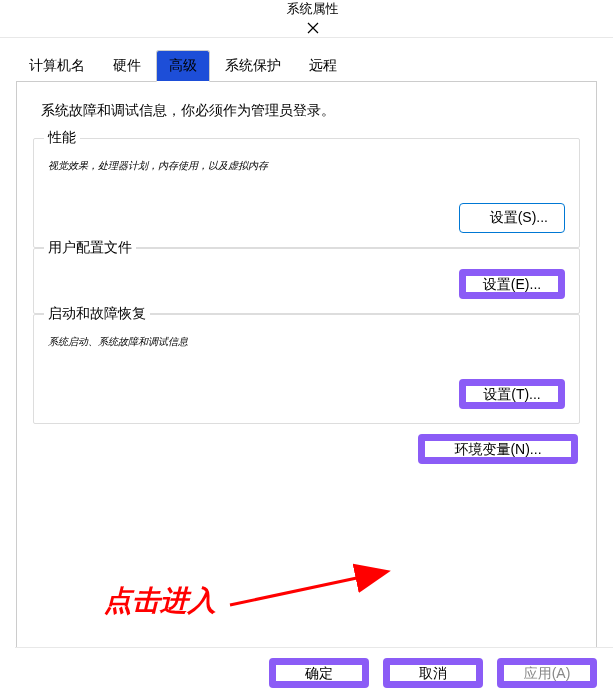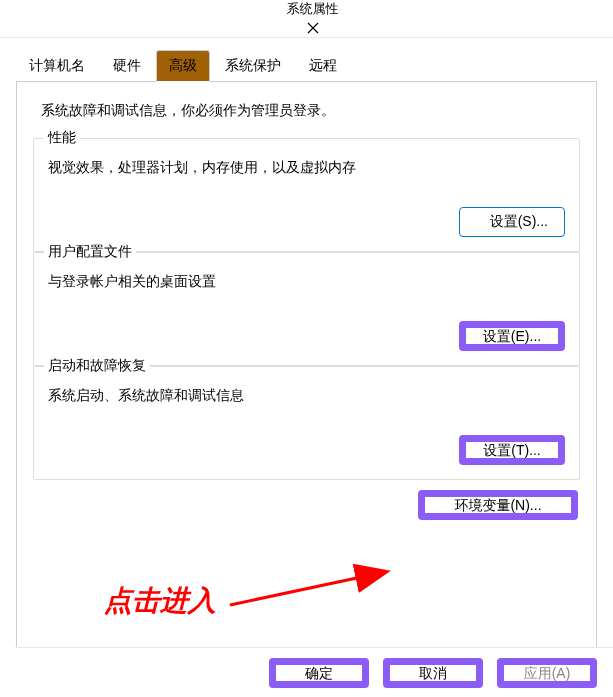--- a/index.html
+++ b/index.html
@@ -42,21 +42,21 @@
       border: 1px solid transparent;
       border-bottom: none;
       cursor: pointer;
       margin-right: 2px;
       position: relative;
     }
     .tab.active {
       border: 1px solid #ccc;
       border-bottom: 1px solid #fff;
       border-radius: 3px 3px 0 0;
-      background: #a16207;
+      background: #1d4ed8;
       z-index: 2;
       margin-bottom: -1px;
     }
     .tab-content {
       margin: 0 16px 0 16px;
       border: 1px solid #ccc;
       padding: 20px 16px 16px 16px;
       position: relative;
       height: 568px;
     }
@@ -68,21 +68,21 @@
       padding: 20px 14px 14px 14px;
     }
     .group-title {
       position: absolute;
       top: -10px;
       left: 10px;
       background: #fff;
       padding: 0 4px;
       font-size: 14px;
     }
-    .group-desc { font-size: 14px; margin-bottom: 30px; }
+    .group-desc { font-size: 10px; margin-bottom: 30px; font-style: italic; }
     .group-btn-row { display: flex; justify-content: flex-end; }
     .btn {
       min-width: 106px;
       height: 30px;
       border: 7px solid #8b5cf6;
       background: #fff;
       border-radius: 4px;
       font-size: 14px;
       font-family: inherit;
       cursor: pointer;
@@ -154,21 +154,20 @@
   <div class="group">
     <div class="group-title">性能</div>
     <div class="group-desc">视觉效果，处理器计划，内存使用，以及虚拟内存</div>
     <div class="group-btn-row">
       <button class="btn highlight">设置(S)...</button>
     </div>
   </div>
 
   <div class="group">
     <div class="group-title">用户配置文件</div>
-    <div class="group-desc">与登录帐户相关的桌面设置</div>
     <div class="group-btn-row">
       <button class="btn">设置(E)...</button>
     </div>
   </div>
 
   <div class="group">
     <div class="group-title">启动和故障恢复</div>
     <div class="group-desc">系统启动、系统故障和调试信息</div>
     <div class="group-btn-row">
       <button class="btn">设置(T)...</button>

